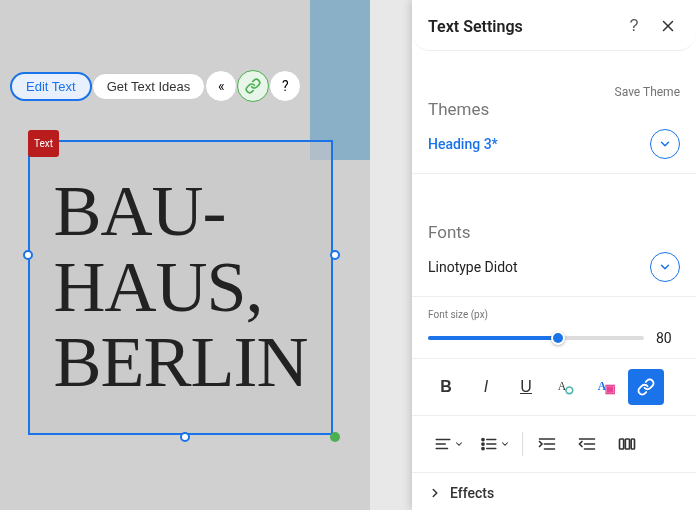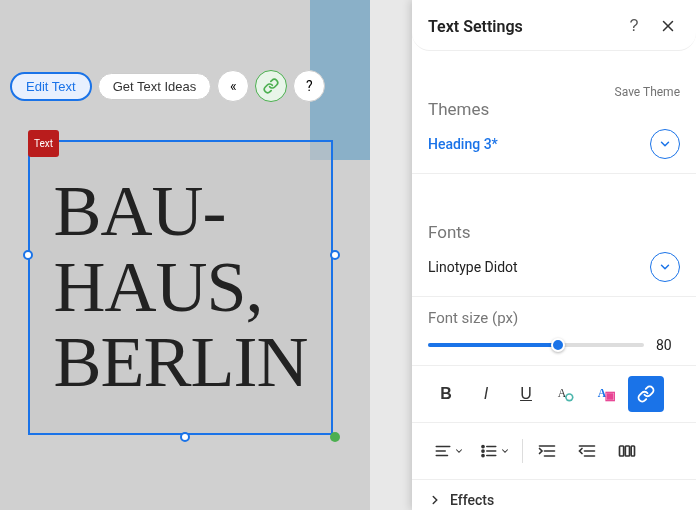--- a/index.html
+++ b/index.html
@@ -30,21 +30,20 @@
       background: #8ab0c8;
     }
 
     
     .toolbar {
       position: absolute;
       top: 70px;
       left: 10px;
       display: flex;
       align-items: center;
-      gap: 6px;
       z-index: 10;
     }
 
     .btn-edit-text {
       background: #e8f0fe;
       border: 2px solid #1a73e8;
       color: #1a73e8;
       border-radius: 20px;
       padding: 5px 14px;
       font-size: 13px;
@@ -260,21 +259,21 @@
       color: #222;
     }
 
     
     .font-size-section {
       padding: 12px 16px;
       border-bottom: 1px solid #eee;
     }
 
     .font-size-label {
-      font-size: 15px;
+      font-size: 10px;
       color: #777;
       margin-bottom: 10px;
     }
 
     .slider-row {
       display: flex;
       align-items: center;
       gap: 12px;
     }
 

